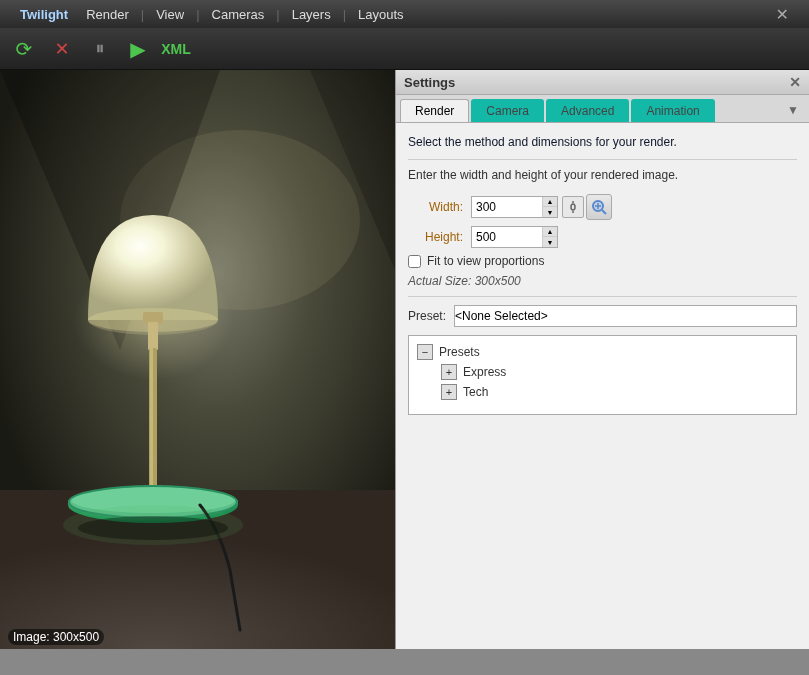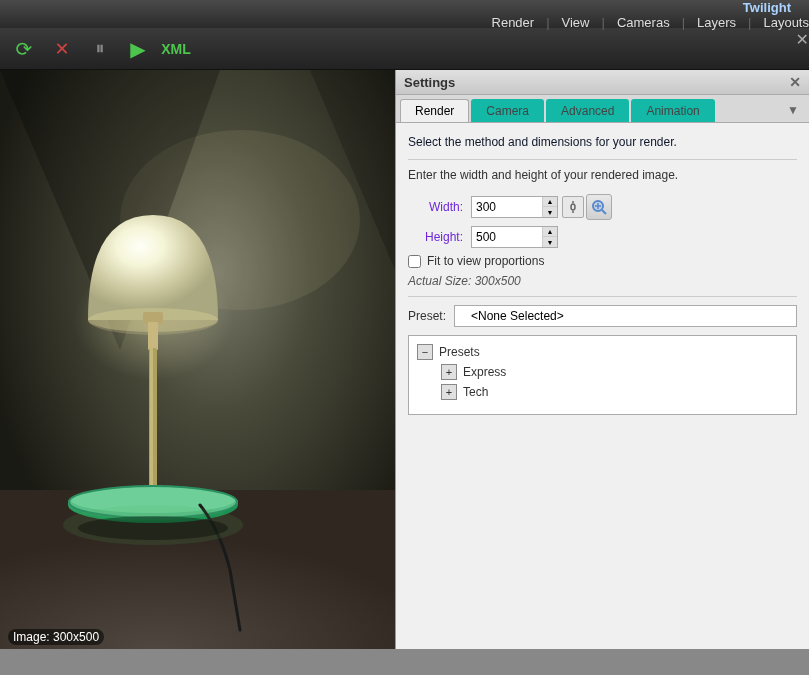--- a/index.html
+++ b/index.html
@@ -8,28 +8,27 @@
       height: 675px;
       overflow: hidden;
       font-family: 'Segoe UI', Arial, sans-serif;
       font-size: 12px;
       background: #c0c0c0;
     }
 
     
     #title-bar {
       display: flex;
-      align-items: flex-end;
+      align-items: center;
       background: linear-gradient(to bottom, #4a4a4a, #2a2a2a);
       height: 28px;
-      padding: 0 0;
+      padding: 0 20px;
       color: #ddd;
       font-size: 13px;
       user-select: none;
-      flex-direction: column;
     }
     #title-bar .app-name {
       color: #aad4ff;
       font-weight: bold;
       margin-right: 18px;
     }
     #title-bar .menu-items {
       display: flex;
       gap: 12px;
       flex: 1;
@@ -195,21 +194,21 @@
     }
 
     .field-row {
       display: flex;
       align-items: center;
       margin-bottom: 6px;
     }
     .field-label {
       width: 55px;
       font-size: 12px;
-      color: #6d28d9;
+      color: #a16207;
       text-align: right;
       margin-right: 8px;
     }
     .field-input-wrap {
       display: flex;
       align-items: flex-start;
       border: 1px solid #aaa;
       background: #fff;
       height: 22px;
     }
@@ -297,21 +296,21 @@
       font-size: 12px;
       color: #333;
       margin-right: 8px;
     }
     .preset-select {
       flex: 1;
       height: 22px;
       border: 1px solid #aaa;
       background: #fff;
       font-size: 12px;
-      padding: 0 16px;
+      padding: 0 0;
     }
 
     
     .tree-container {
       border: 1px solid #aaa;
       background: #fff;
       padding: 6px 8px;
       min-height: 80px;
     }
     .tree-item {

